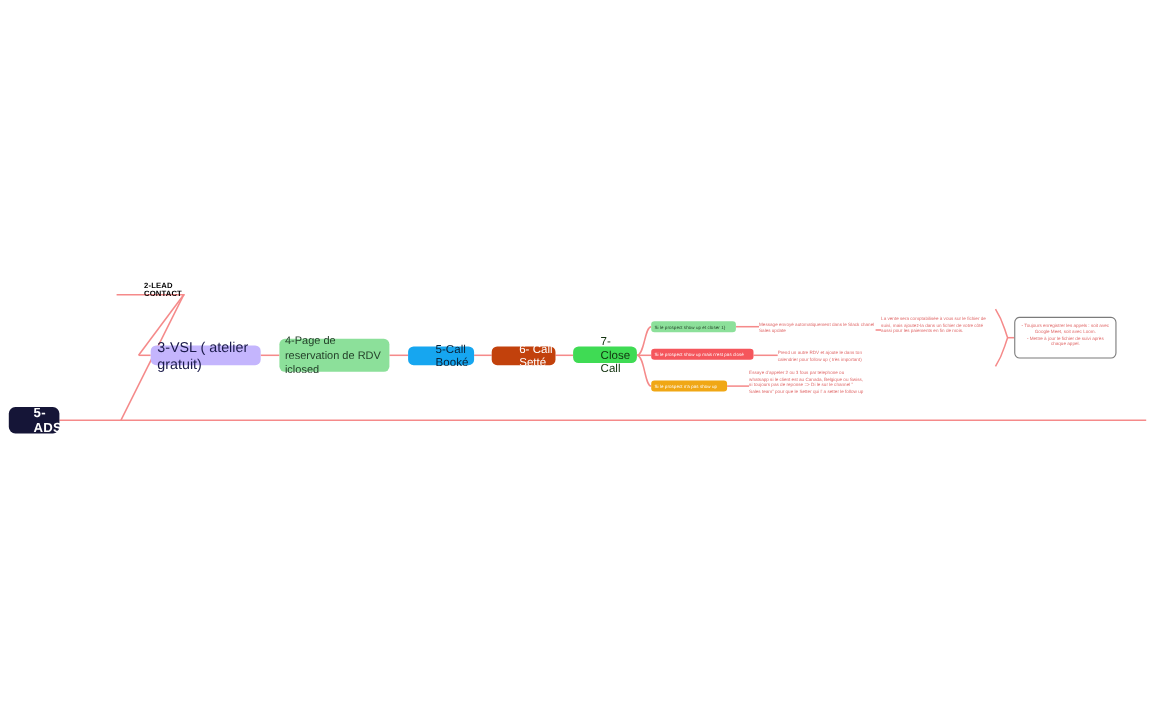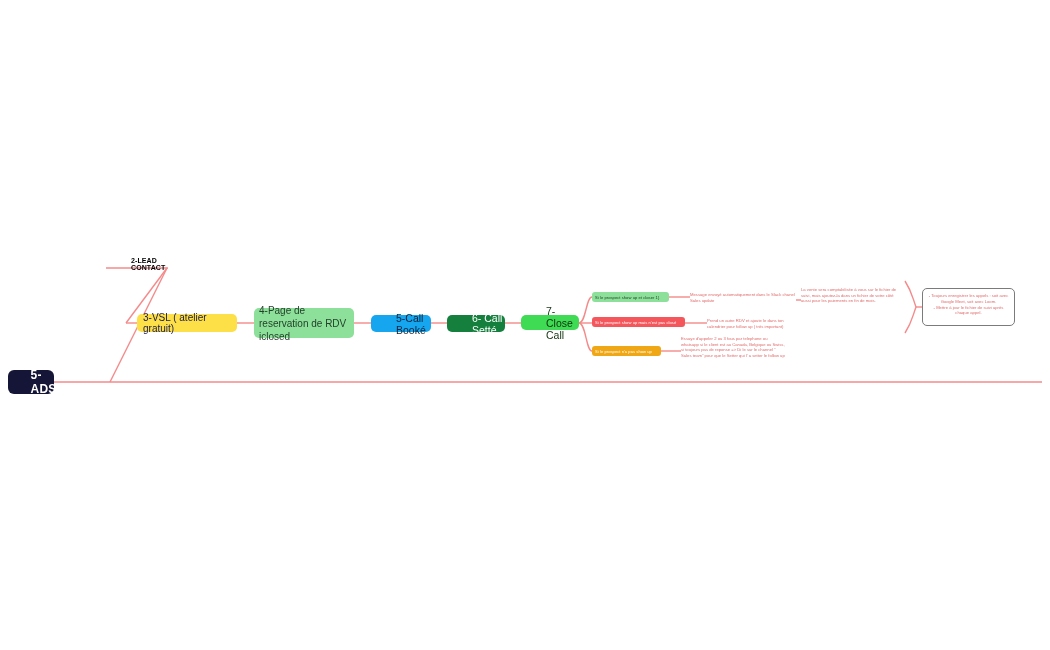--- a/index.html
+++ b/index.html
@@ -57,23 +57,23 @@
     color: #000000;
     font-size: 7px;
     font-weight: bold;
     justify-content: center;
     letter-spacing: .1px;
     background: transparent;
   }
   .n-vsl {
     left: 137px; top: 314px;
     width: 100px; height: 18px;
-    background: #fde047;
+    background: #c4b5fd;
     color: #1b1b4b;
-    font-size: 10px;
+    font-size: 13px;
     padding-left: 6px;
   }
   .n-page {
     left: 254px; top: 308px;
     width: 100px; height: 30px;
     background: #8ce09a;
     color: #24402a;
     font-size: 10px;
     padding-left: 5px;
     line-height: 13px;
@@ -83,21 +83,21 @@
     left: 371px; top: 315px;
     width: 60px; height: 17px;
     background: #16a6f0;
     color: #0b2338;
     font-size: 10.5px;
     justify-content: center;
   }
   .n-sette {
     left: 447px; top: 315px;
     width: 58px; height: 17px;
-    background: #15803d;
+    background: #c2410c;
     color: #ffffff;
     font-size: 10.5px;
     justify-content: center;
   }
   .n-close {
     left: 521px; top: 315px;
     width: 58px; height: 15px;
     background: #3fdb54;
     color: #12330f;
     font-size: 10.5px;

